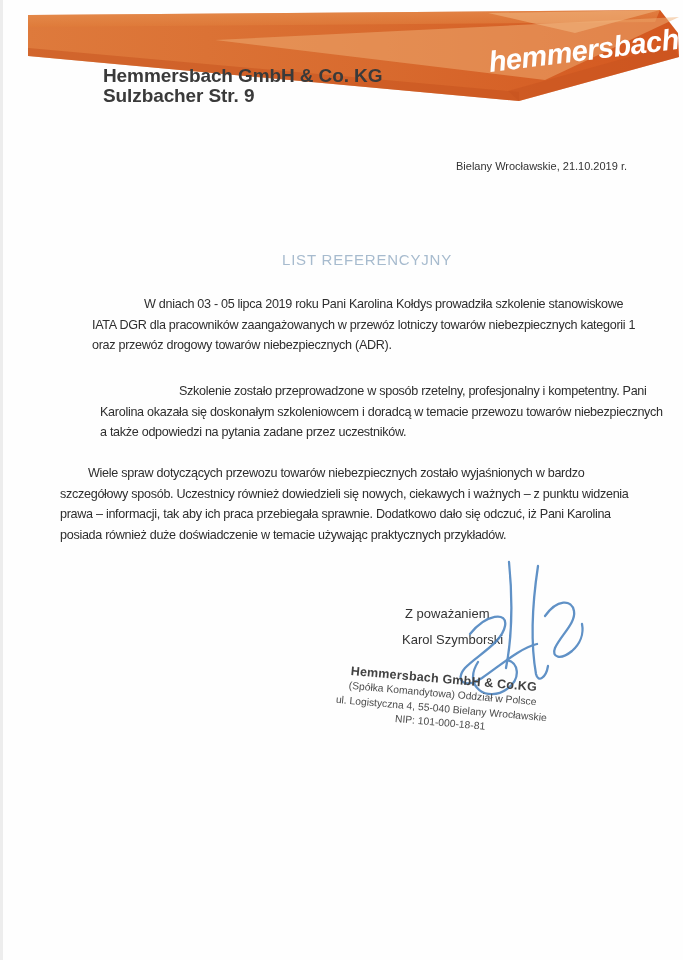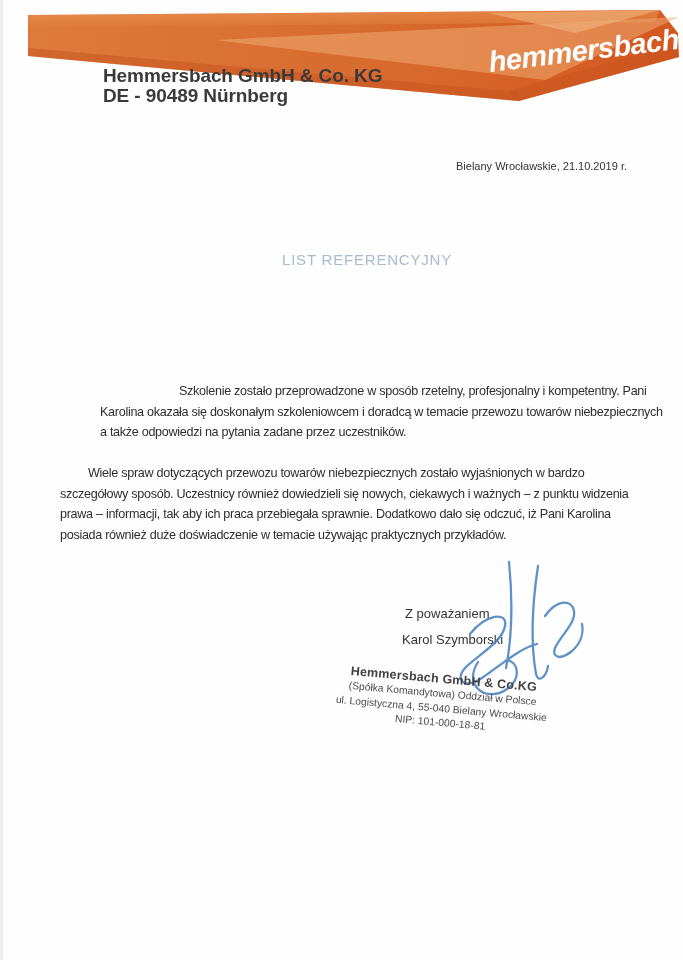--- a/index.html
+++ b/index.html
@@ -70,27 +70,28 @@
     <polygon points="28,15 660,10 655,22 28,27" fill="url(#gradTop)" opacity="0.55"></polygon>
     <polygon points="215,40 679,17 545,80" fill="#f0b075" opacity="0.5"></polygon>
     <polygon points="488,13 660,10 575,33" fill="#f4c08a" opacity="0.5"></polygon>
     <polygon points="28,48 519,92 519,101 28,56" fill="#c5511e" opacity="0.5"></polygon>
     <polygon points="519,101 679,57 672,45 508,91" fill="#c5511e" opacity="0.45"></polygon>
     <text transform="translate(490,72) rotate(-7)" font-family="Liberation Sans, sans-serif" font-size="29" font-weight="700" font-style="italic" letter-spacing="-0.5" fill="#ffffff">hemmersbach</text>
   </svg>
 
   <div class="sender">
     <div>Hemmersbach GmbH &amp; Co. KG</div>
-    <div>DE - 90489 Nürnberg</div>
+    <div>Sulzbacher Str. 9</div>
   </div>
 
   <div class="dateline">Bielany Wrocławskie, 21.10.2019 r.</div>
 
   <div class="title">LIST REFERENCYJNY</div>
 
+  <p class="para p1">W dniach 03 - 05 lipca 2019 roku Pani Karolina Kołdys prowadziła szkolenie stanowiskowe IATA DGR dla pracowników zaangażowanych w przewóz lotniczy towarów niebezpiecznych kategorii 1 oraz przewóz drogowy towarów niebezpiecznych (ADR).</p>
   <p class="para p2">Szkolenie zostało przeprowadzone w sposób rzetelny, profesjonalny i kompetentny. Pani Karolina okazała się doskonałym szkoleniowcem i doradcą w temacie przewozu towarów niebezpiecznych a także odpowiedzi na pytania zadane przez uczestników.</p>
   <p class="para p3">Wiele spraw dotyczących przewozu towarów niebezpiecznych zostało wyjaśnionych w bardzo szczegółowy sposób. Uczestnicy również dowiedzieli się nowych, ciekawych i ważnych – z punktu widzenia prawa – informacji, tak aby ich praca przebiegała sprawnie. Dodatkowo dało się odczuć, iż Pani Karolina posiada również duże doświadczenie w temacie używając praktycznych przykładów.</p>
 
   <div class="valediction">Z poważaniem</div>
   <div class="signatory">Karol Szymborski</div>
 
   <svg class="signature-svg" width="155" height="155" viewBox="0 0 155 155" xmlns="http://www.w3.org/2000/svg" fill="none" stroke="#4f86c0" stroke-width="2.3" stroke-linecap="round" opacity="0.9">
     <path d="M63,8 C66,38 67,78 60,114"></path>
     <path d="M92,12 C87,45 84,86 90,120 C92,129 100,124 102,112"></path>
     <path d="M24,80 C40,60 62,57 59,72 C56,89 30,102 19,114 C8,127 19,135 36,124 C55,111 74,94 91,90"></path>

